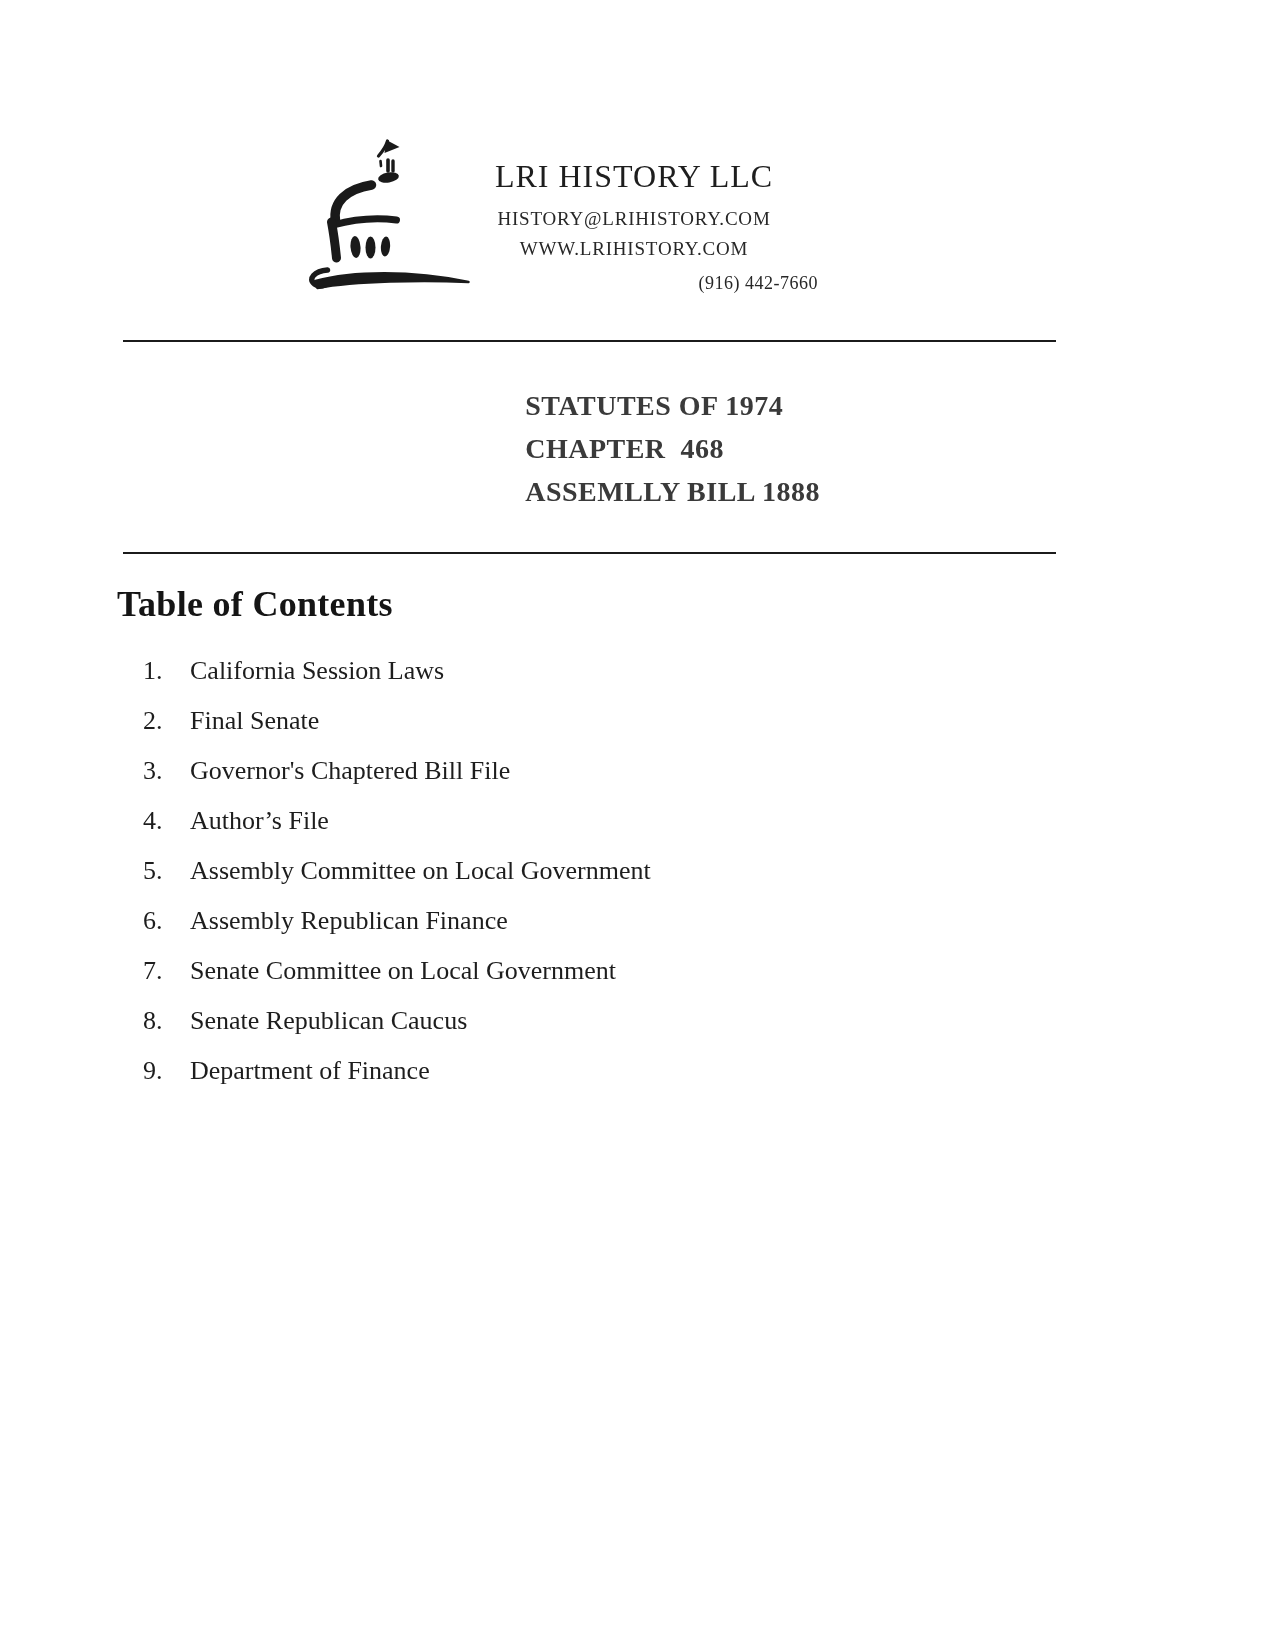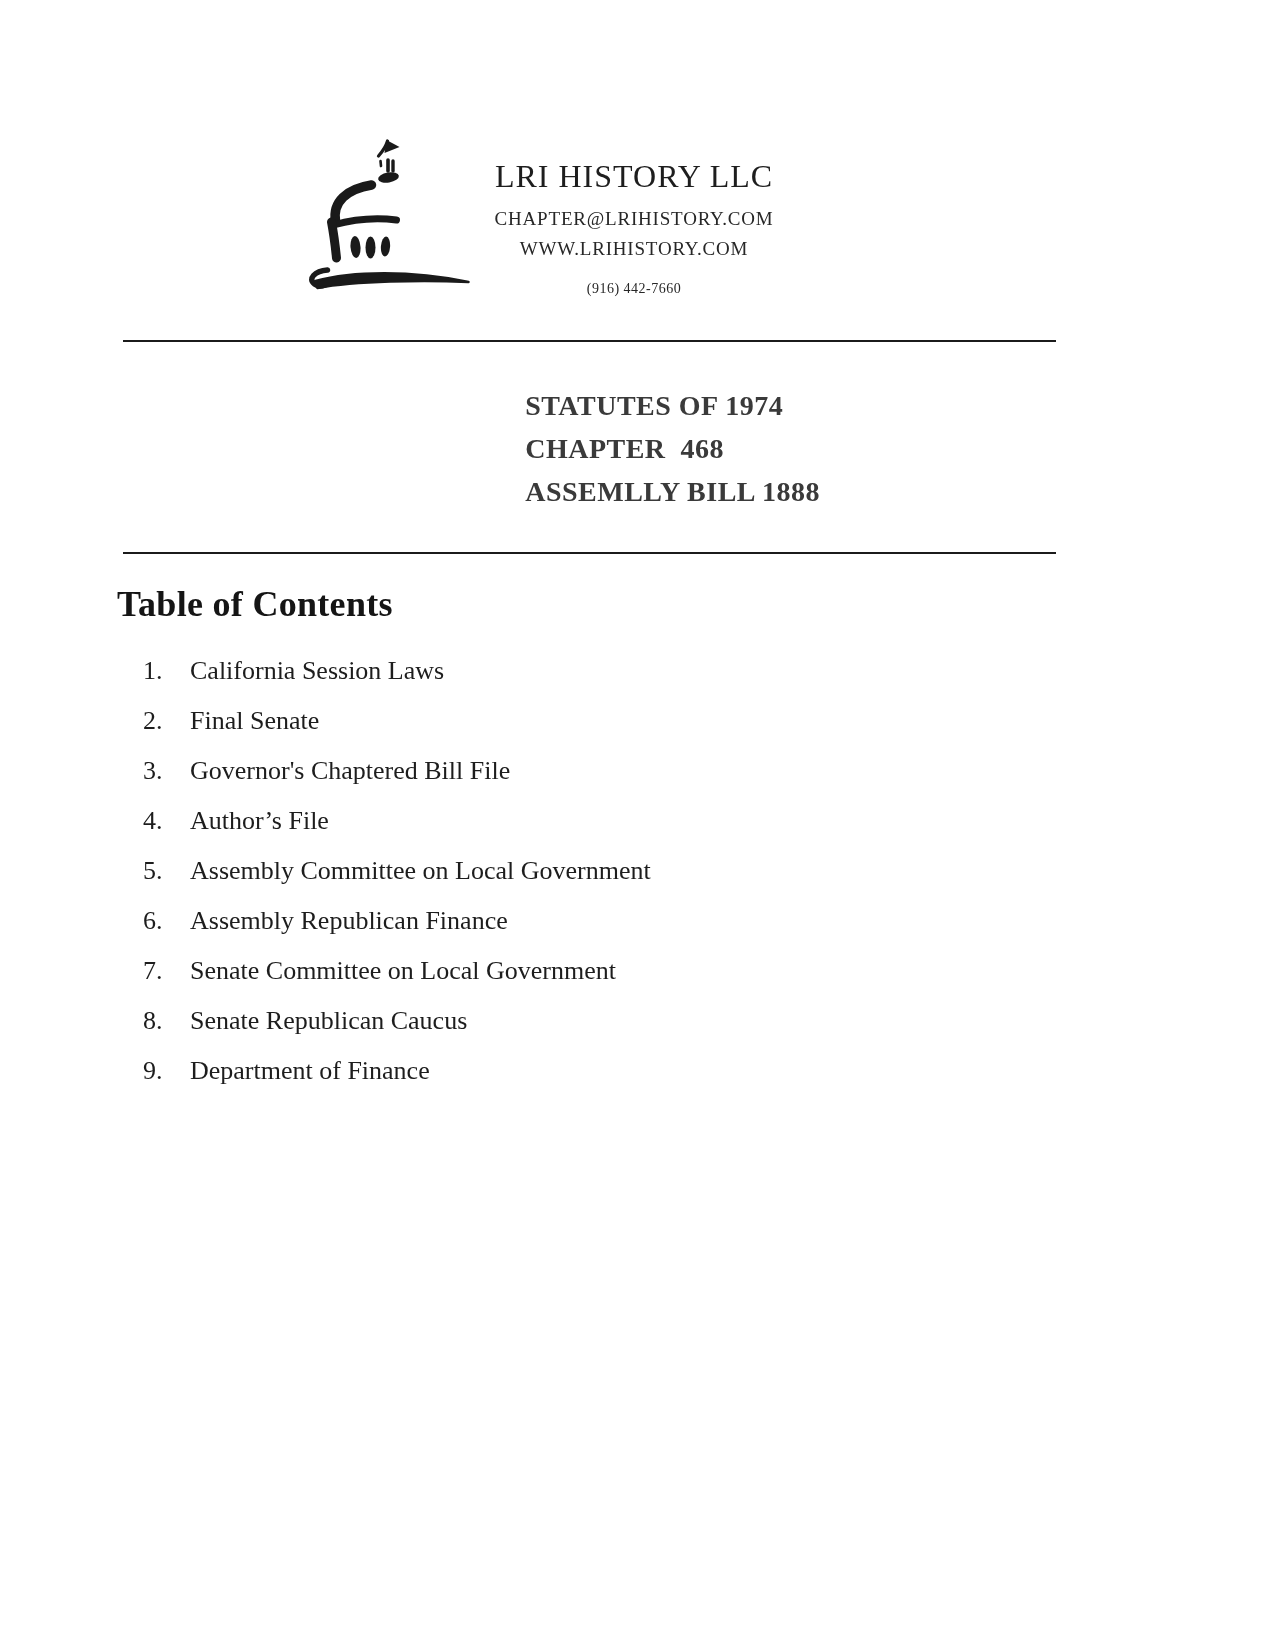--- a/index.html
+++ b/index.html
@@ -20,21 +20,21 @@
   .header-text {
     position: absolute;
     left: 450px;
     top: 157px;
     width: 368px;
     text-align: center;
   }
   .company   { font-size: 32px; line-height: 38px; letter-spacing: 1px; color: #1e1e1e; }
   .contact   { font-size: 19px; line-height: 24px; letter-spacing: 0.8px; color: #272727; margin-top: 12px; }
   .contact-2 { margin-top: 6px; }
-  .phone     { font-size: 14px; line-height: 24px; letter-spacing: 0.5px; color: #272727; margin-top: 16px; }
+  .phone     { font-size: 18px; line-height: 24px; letter-spacing: 0.5px; color: #272727; margin-top: 10px; text-align: right; }
 
   
   .rule { position: absolute; left: 123px; width: 981px; height: 2px; background: #1b1b1b; }
   .rule-1 { top: 340px; }
   .rule-2 { top: 552px; }
 
   
   .reference {
     position: absolute;
     top: 384px;
@@ -97,21 +97,21 @@
     <ellipse cx="69" cy="116.5" rx="5" ry="11" fill="#1a1a1a" stroke="none"></ellipse>
     <ellipse cx="84" cy="115.5" rx="4.6" ry="10" fill="#1a1a1a" stroke="none" transform="rotate(4 84 115.5)"></ellipse>
 
     <path d="M26 139 C13 140 6 148 13 153 C17 156 23 155 28 152" stroke-width="5.5"></path>
 
     <path d="M14 150 C50 140 110 139 167 151 C120 149 55 150 16 157 Z" fill="#1a1a1a" stroke="#1a1a1a" stroke-width="2.5" stroke-linejoin="round"></path>
   </svg>
 
   <div class="header-text">
     <div class="company">LRI HISTORY LLC</div>
-    <div class="contact">CHAPTER@LRIHISTORY.COM</div>
+    <div class="contact">HISTORY@LRIHISTORY.COM</div>
     <div class="contact contact-2">WWW.LRIHISTORY.COM</div>
     <div class="phone">(916) 442-7660</div>
   </div>
 
   <div class="rule rule-1"></div>
 
   <div class="reference">
     <div class="ref-line">STATUTES OF 1974</div>
     <div class="ref-line">CHAPTER  468</div>
     <div class="ref-line">ASSEMLLY BILL 1888</div>

